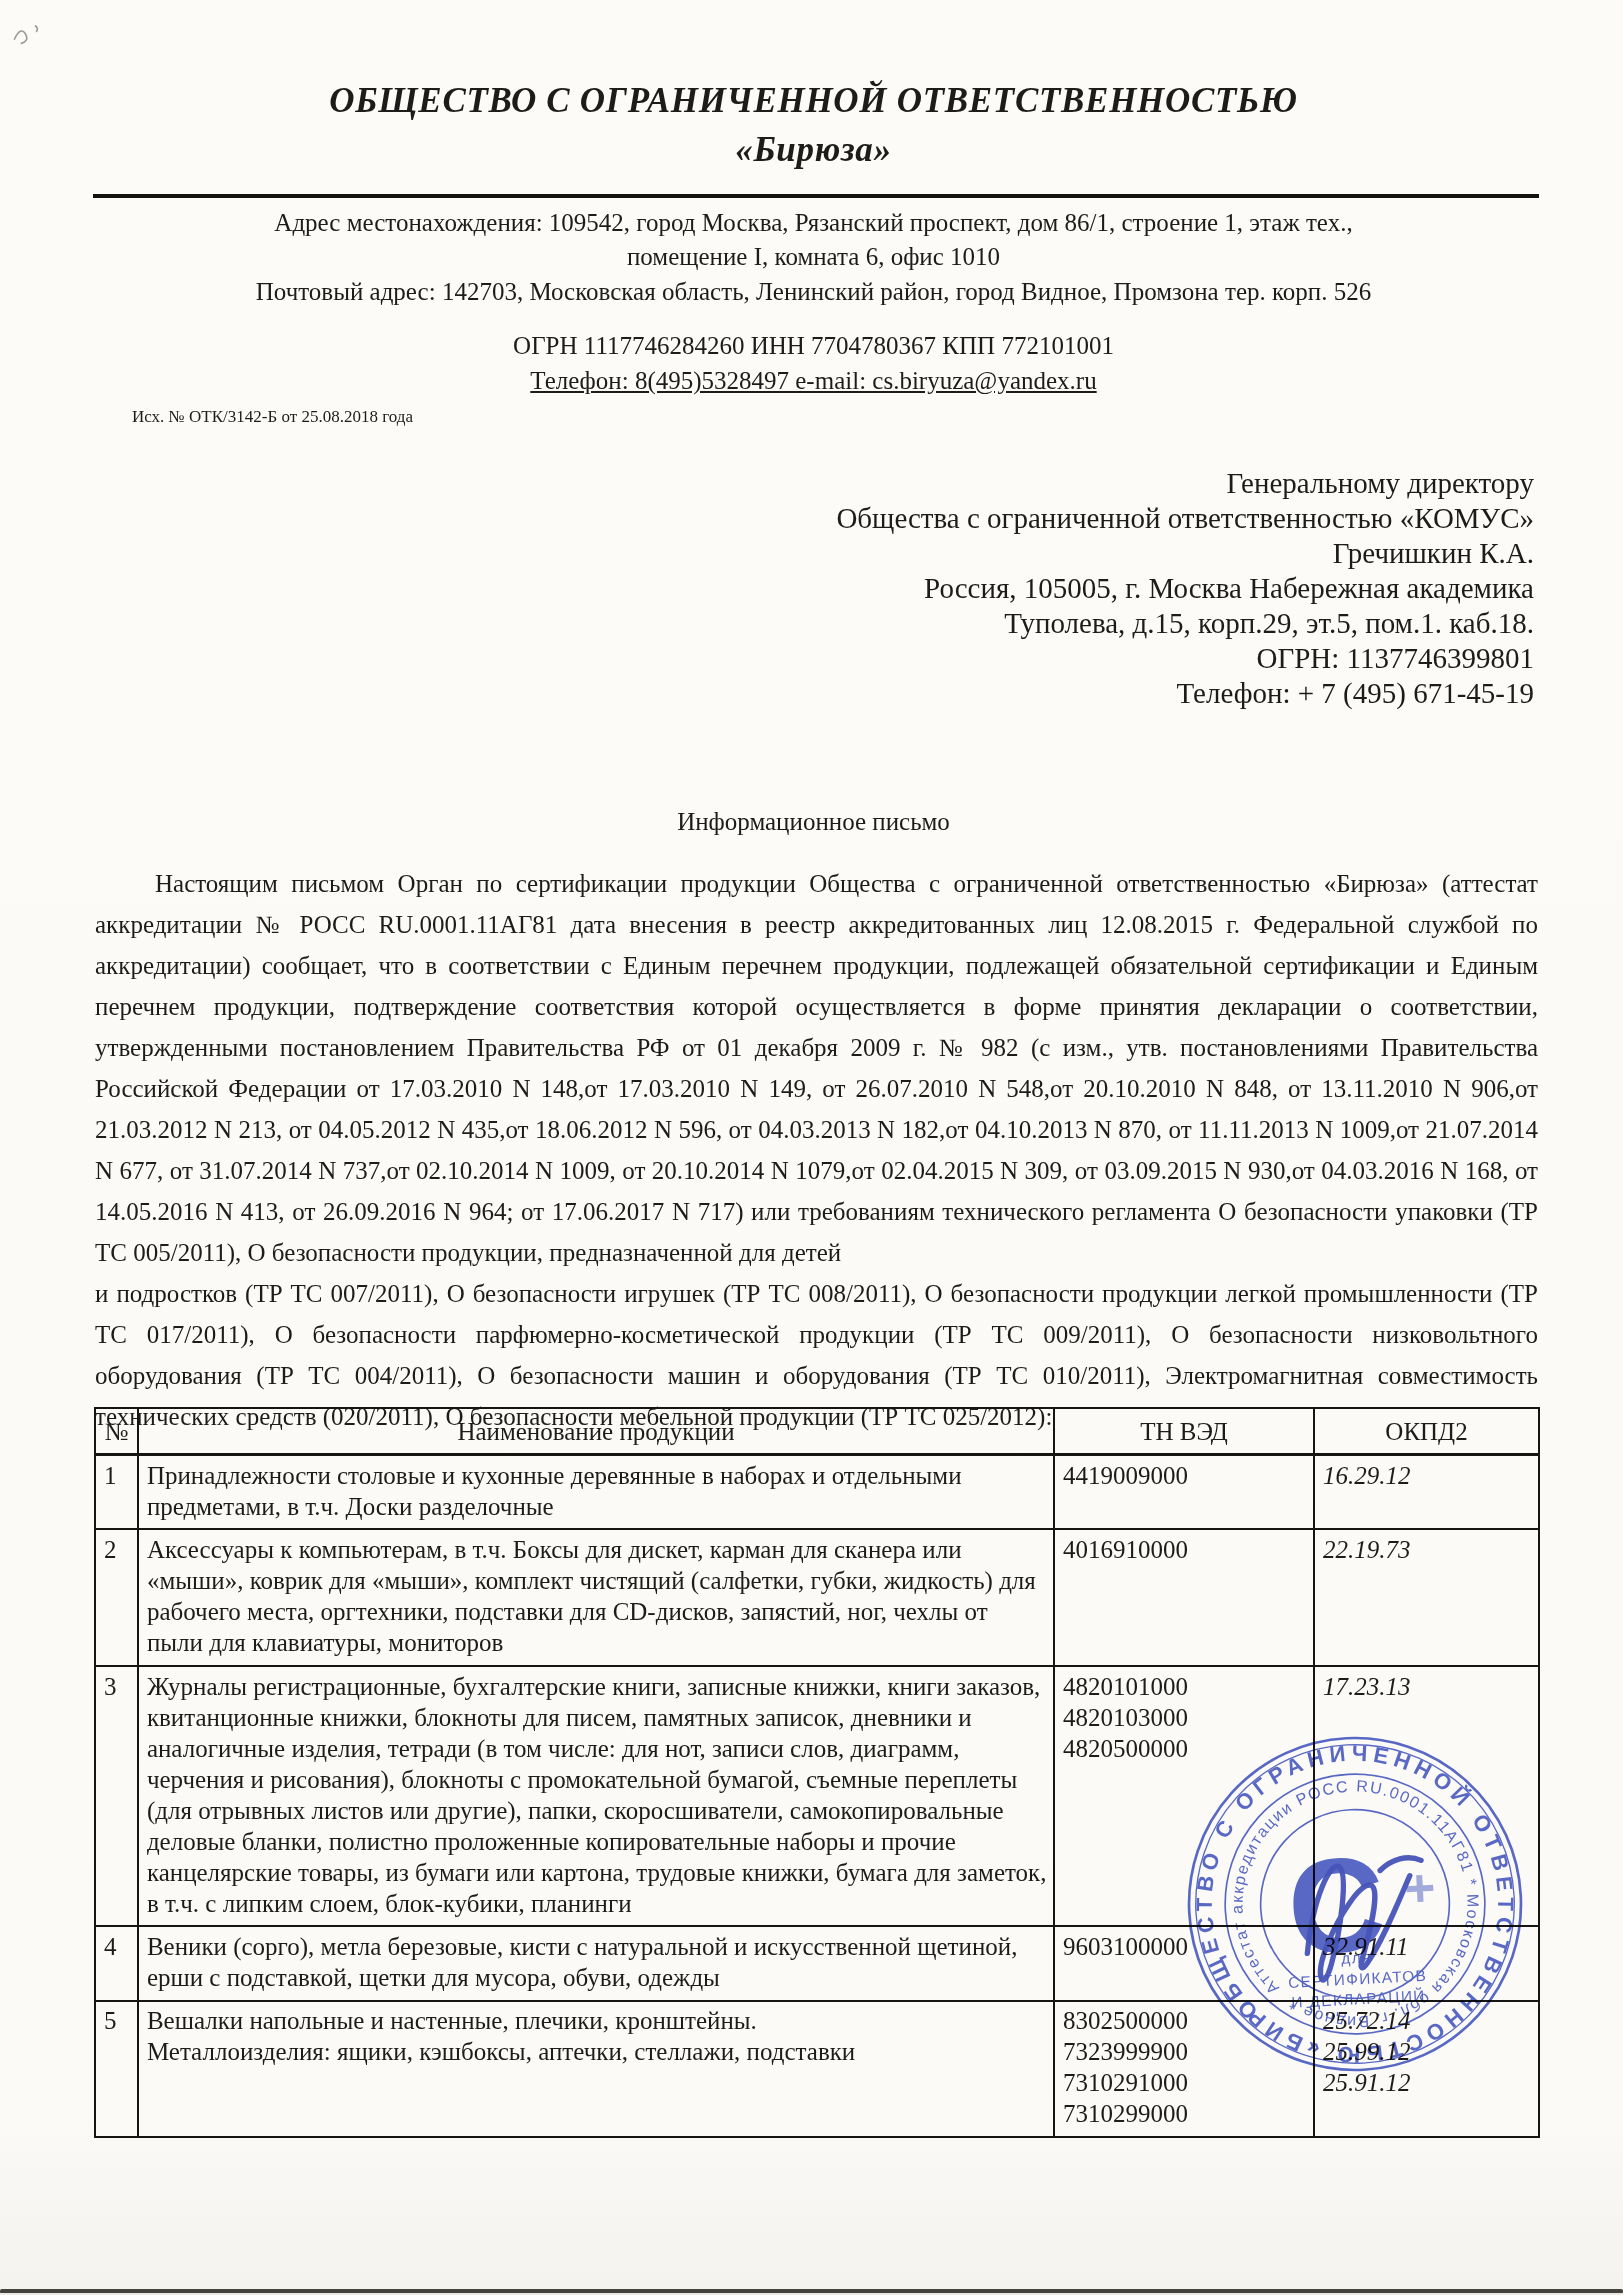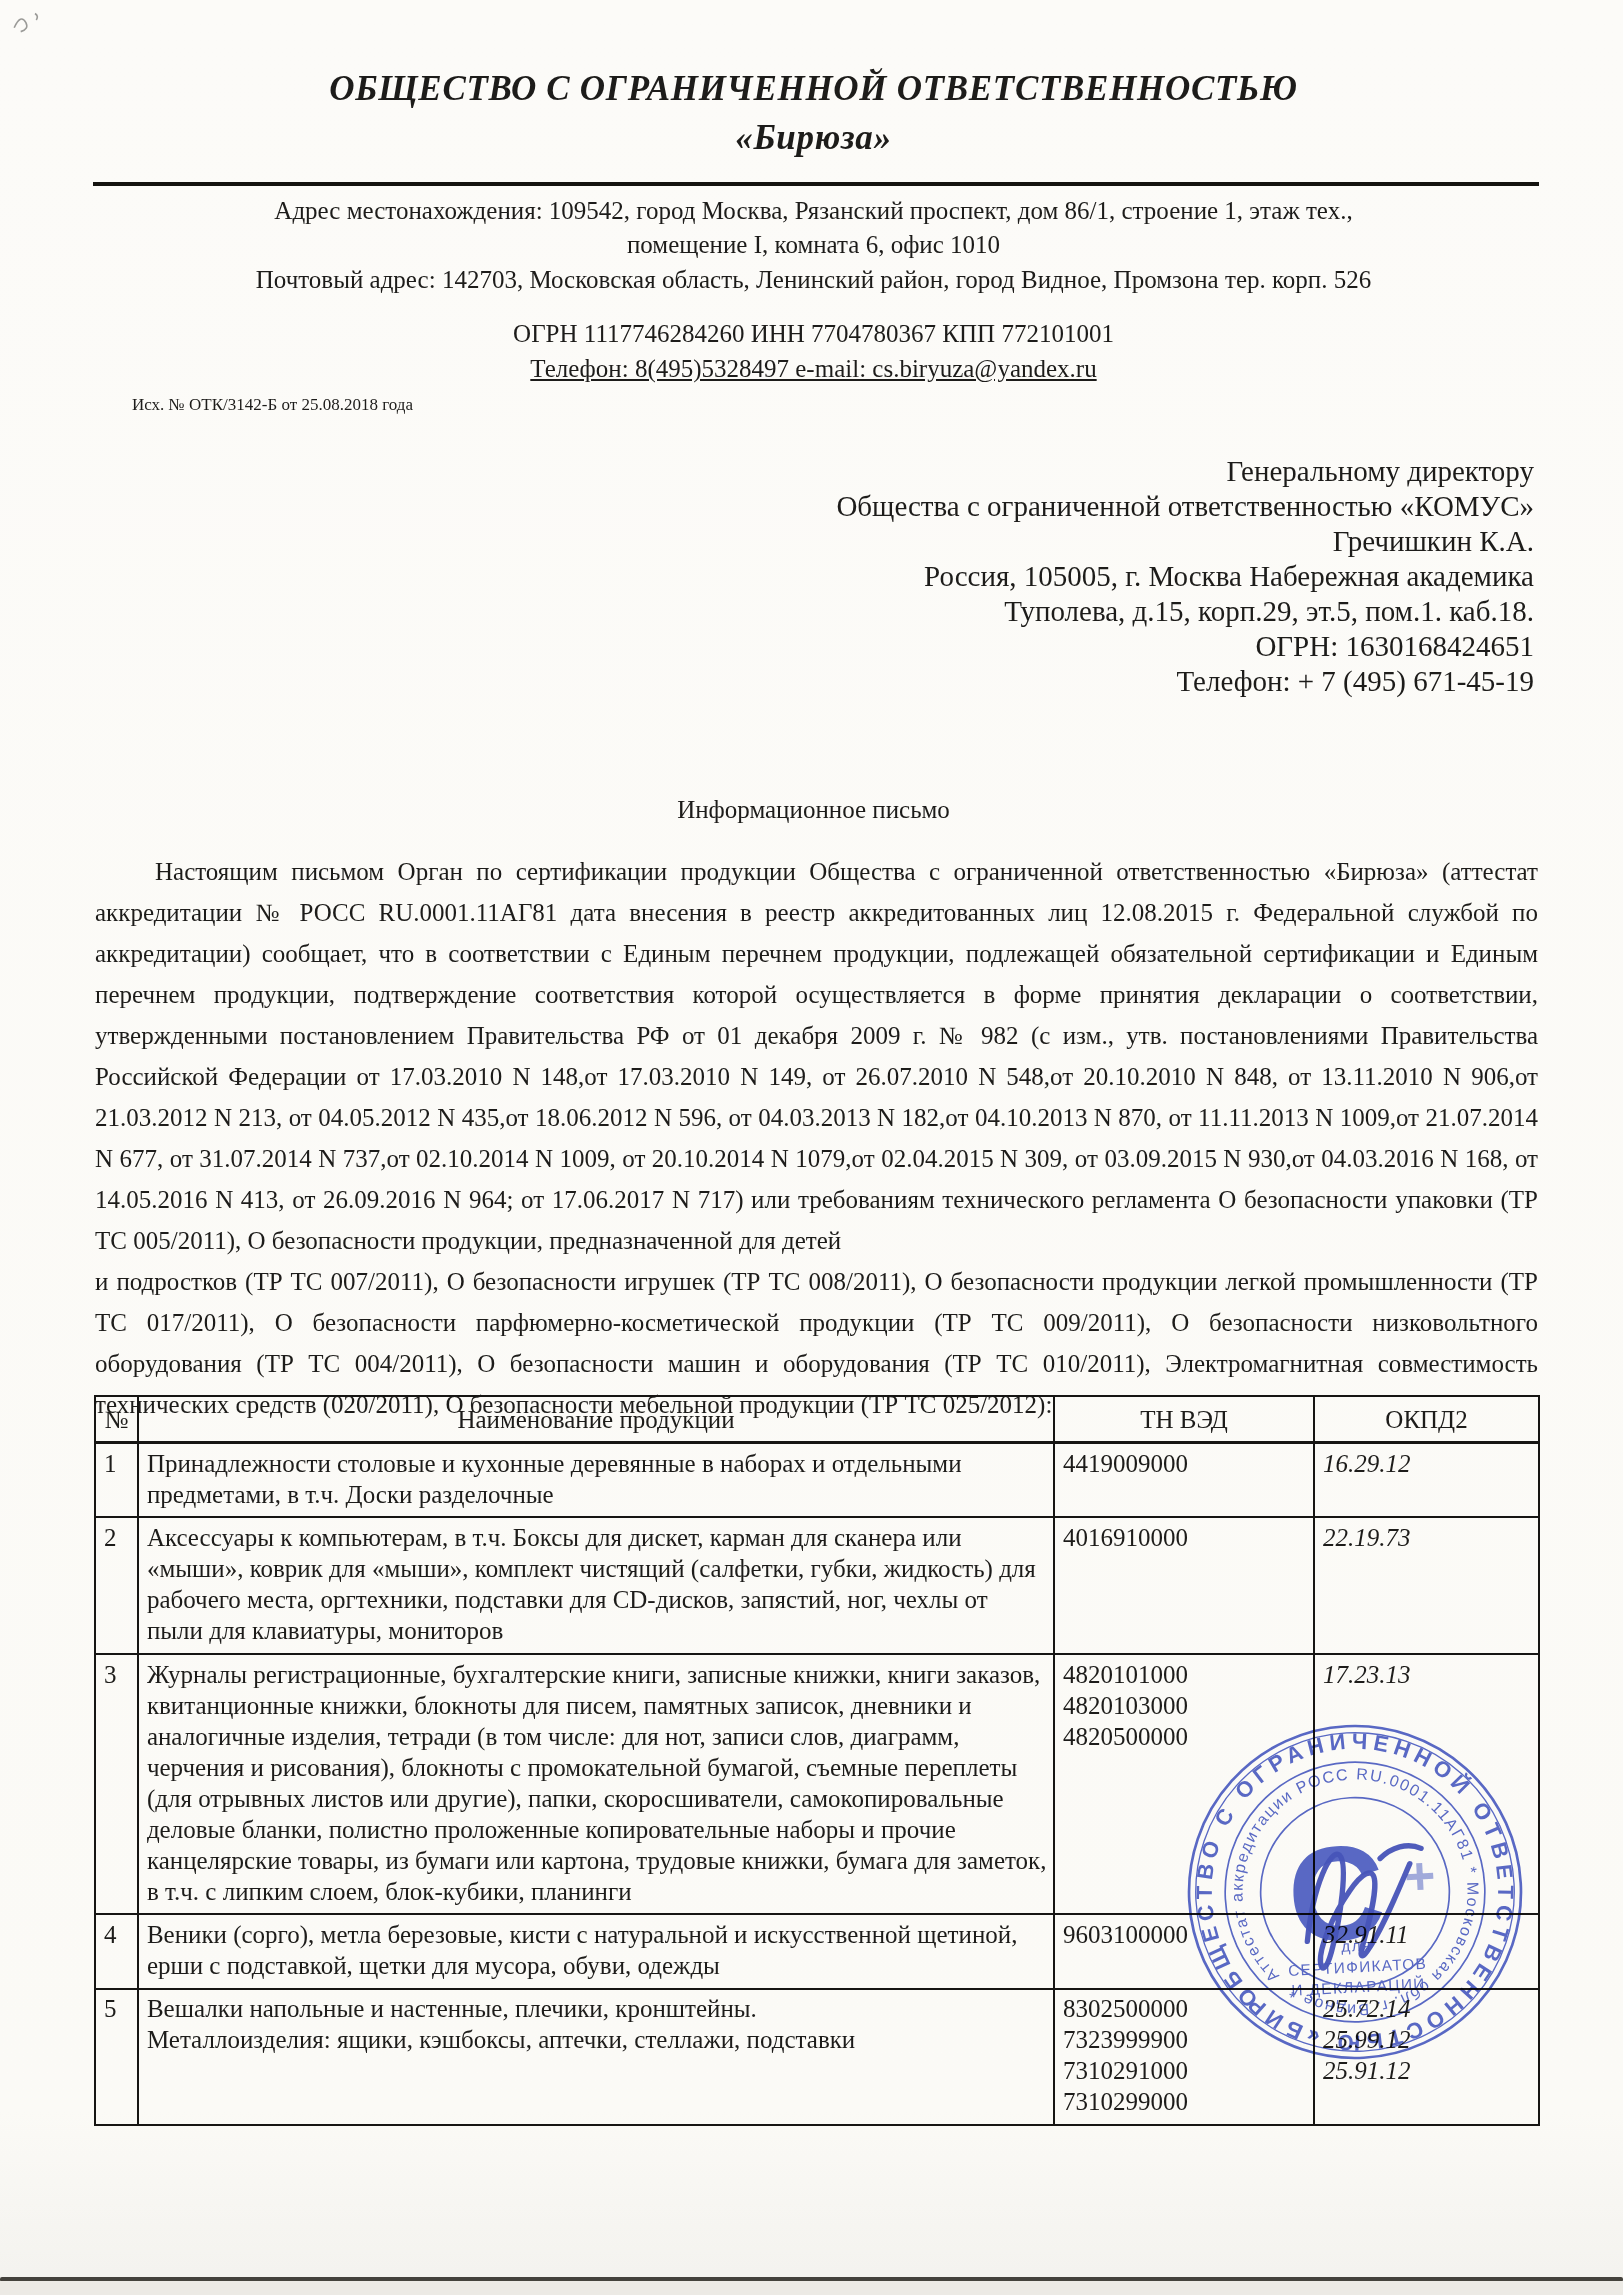--- a/index.html
+++ b/index.html
@@ -46,21 +46,21 @@
   .big-c{font-size:200px;font-weight:bold;fill:rgba(77,95,199,0.30);}
   .c-small{font-size:23px;letter-spacing:2px;text-anchor:middle;}
   
   .scan-line{position:absolute;left:0;top:2273px;width:1623px;height:4.6px;background:#44423c;border-radius:2px;}
   .scan-tail{position:absolute;left:0;top:2277px;width:1623px;height:18.3px;background:#eceae5;}
   .pencil-mark{position:absolute;left:9.2px;top:3.9px;}
 </style>
 </head>
 <body>
 
-<div class="page abs" style="left:0;top:4px;width:1623px;height:1757px;">
+<div class="page abs" style="left:0;top:16px;width:1623px;height:1757px;">
 
   <svg class="pencil-mark" width="39" height="33" viewBox="0 0 60 50">
     <path d="M8,30 q10,-22 18,-8 q5,10 -8,14 M40,8 q6,4 2,10" fill="none" stroke="#9b9b98" stroke-width="2.5"></path>
   </svg>
 
   <div class="cline company" style="top:64px;">ОБЩЕСТВО С ОГРАНИЧЕННОЙ ОТВЕТСТВЕННОСТЬЮ</div>
   <div class="cline company" style="top:113px;">«Бирюза»</div>
   <div class="rule"></div>
 
   <div class="cline" style="top:190px;">Адрес местонахождения: 109542, город Москва, Рязанский проспект, дом 86/1, строение 1, этаж тех.,</div>
@@ -70,21 +70,21 @@
   <div class="cline" style="top:348px;text-decoration:underline;">Телефон: 8(495)5328497 e-mail: cs.biryuza@yandex.ru</div>
 
   <div class="ref-line">Исх. № ОТК/3142-Б от 25.08.2018 года</div>
 
   <div class="addressee">
     <div>Генеральному директору</div>
     <div>Общества с ограниченной ответственностью «КОМУС»</div>
     <div>Гречишкин К.А.</div>
     <div>Россия, 105005, г. Москва Набережная академика</div>
     <div>Туполева, д.15, корп.29, эт.5, пом.1. каб.18.</div>
-    <div>ОГРН: 1630168424651</div>
+    <div>ОГРН: 1137746399801</div>
     <div>Телефон: + 7 (495) 671-45-19</div>
   </div>
 
   <div class="doc-title">Информационное письмо</div>
 
   <div class="body-text">
     <p class="p1">Настоящим письмом Орган по сертификации продукции Общества с ограниченной ответственностью «Бирюза» (аттестат аккредитации № РОСС RU.0001.11АГ81 дата внесения в реестр аккредитованных лиц  12.08.2015 г. Федеральной службой по аккредитации) сообщает, что в соответствии с Единым перечнем продукции, подлежащей обязательной сертификации и Единым перечнем продукции, подтверждение соответствия которой осуществляется в форме принятия декларации о соответствии, утвержденными постановлением Правительства РФ от 01 декабря 2009 г. № 982 (с изм., утв. постановлениями Правительства Российской Федерации от 17.03.2010 N 148,от 17.03.2010 N 149, от 26.07.2010 N 548,от 20.10.2010 N 848, от 13.11.2010 N 906,от 21.03.2012 N 213, от 04.05.2012 N 435,от 18.06.2012 N 596, от 04.03.2013 N 182,от 04.10.2013 N 870, от 11.11.2013 N 1009,от 21.07.2014 N 677, от 31.07.2014 N 737,от 02.10.2014 N 1009, от 20.10.2014 N 1079,от 02.04.2015 N 309, от 03.09.2015 N 930,от 04.03.2016 N 168, от 14.05.2016 N 413, от 26.09.2016 N 964; от 17.06.2017 N 717) или требованиям технического регламента О безопасности упаковки (ТР ТС 005/2011), О безопасности продукции, предназначенной для детей</p>
     <p class="p2">и подростков (ТР ТС 007/2011), О безопасности игрушек (ТР ТС 008/2011), О безопасности продукции легкой промышленности (ТР ТС 017/2011), О безопасности парфюмерно-косметической продукции (ТР ТС 009/2011), О безопасности низковольтного оборудования (ТР ТС 004/2011), О безопасности машин и оборудования (ТР ТС 010/2011), Электромагнитная совместимость технических средств (020/2011), О безопасности мебельной продукции (ТР ТС 025/2012):</p>
   </div>
 

